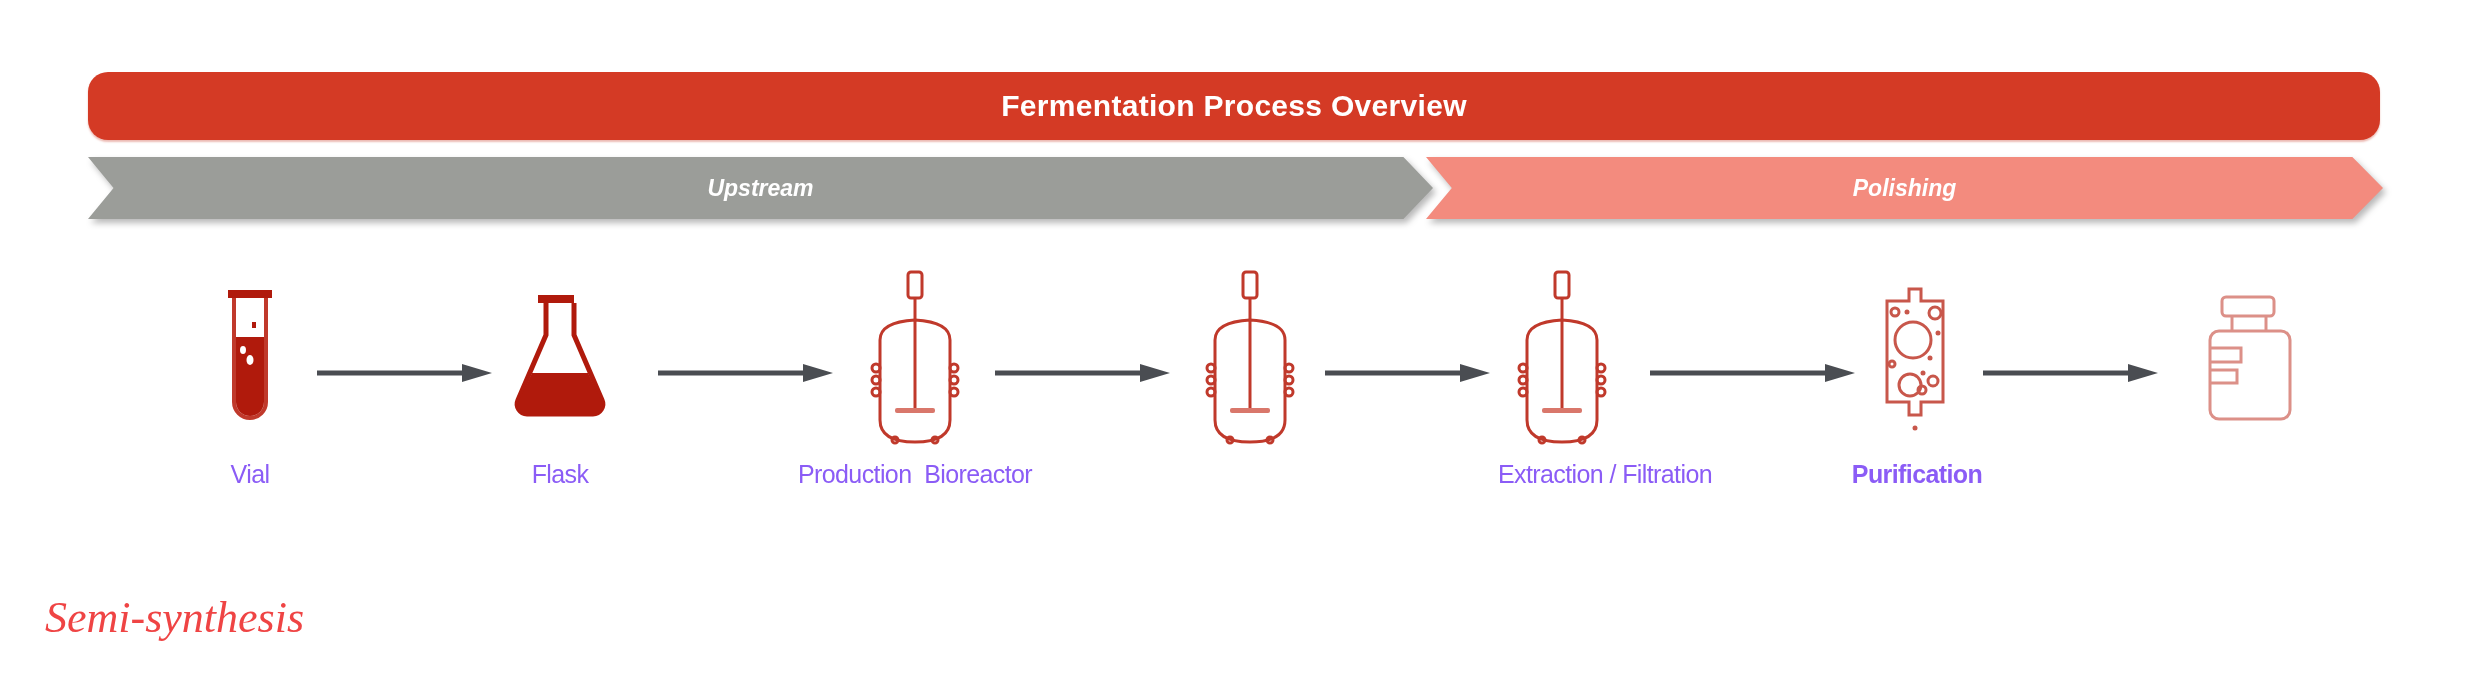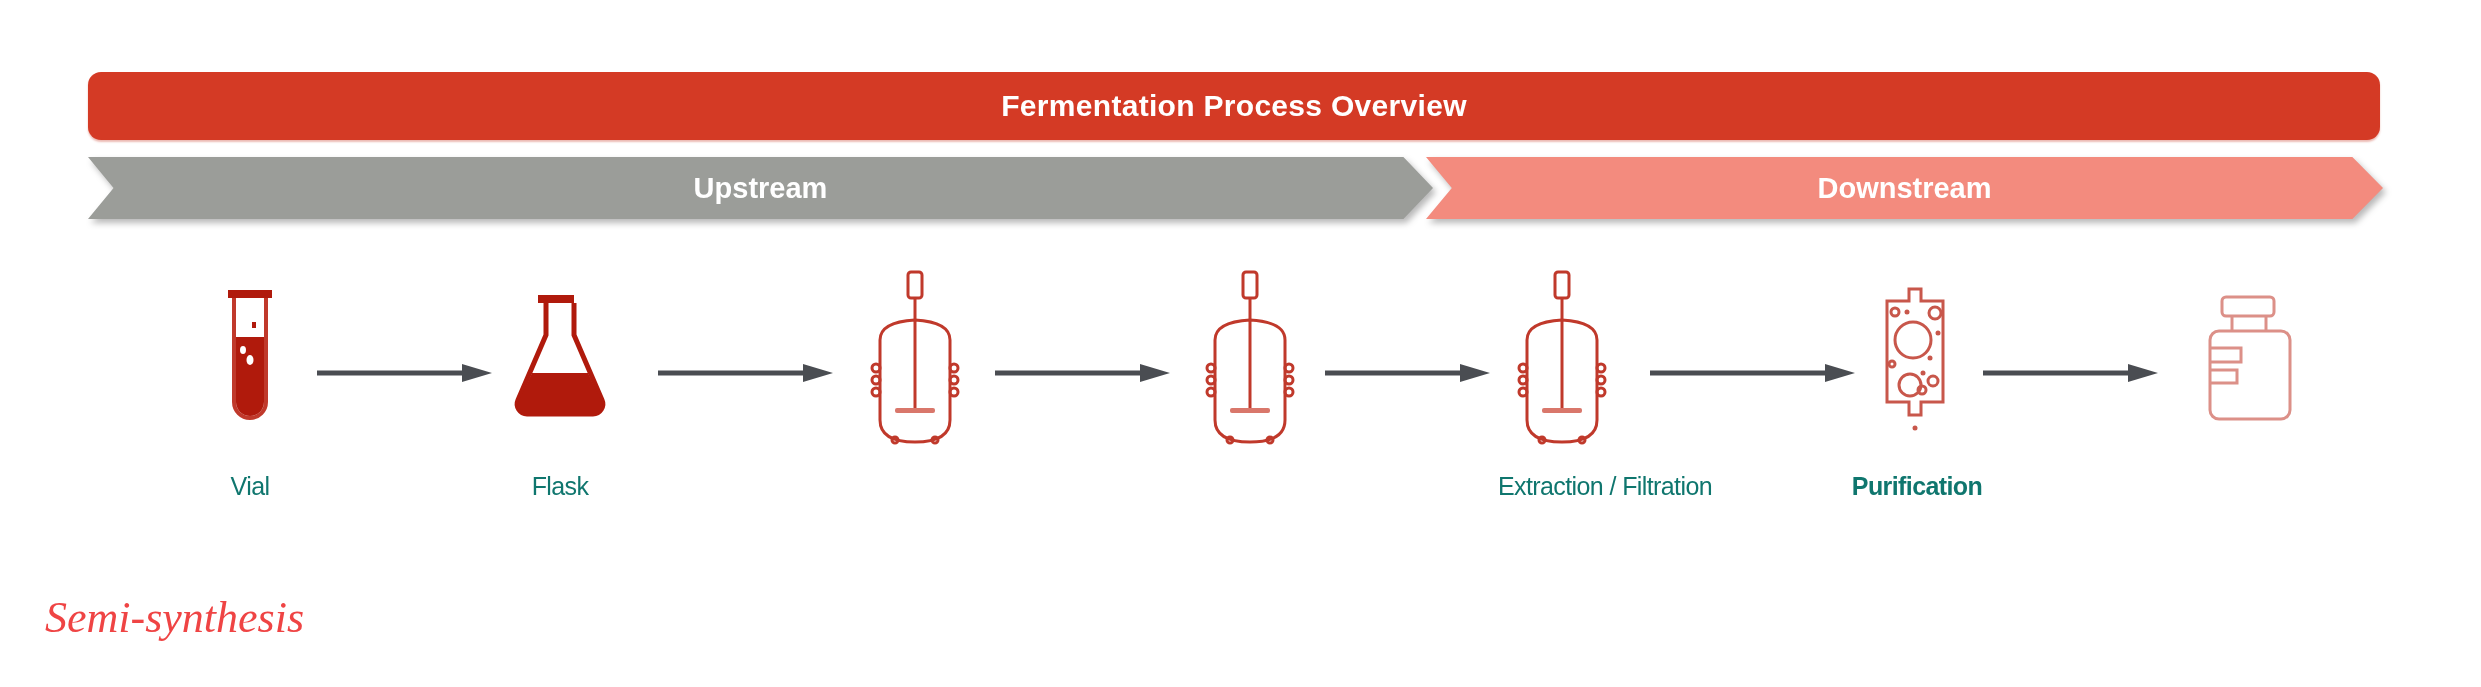--- a/index.html
+++ b/index.html
@@ -1,47 +1,47 @@
 <!DOCTYPE html>
 <html><head>
 <meta charset="utf-8">
 <style>
   html, body { margin:0; padding:0; background:#ffffff; }
   body { width:2481px; height:687px; position:relative; overflow:hidden; font-family:"Liberation Sans", sans-serif; }
-  .banner { position:absolute; left:88px; top:72px; width:2292px; height:68px; background:#d43a25; border-radius:13px;
+  .banner { position:absolute; left:88px; top:72px; width:2292px; height:68px; background:#d43a25; border-radius:20px;
             box-shadow:0 2px 2px rgba(200,60,40,0.35); display:flex; align-items:center; justify-content:center; }
   .banner span { color:#fff; font-weight:bold; font-size:30px; letter-spacing:0.3px; }
   .phase { position:absolute; top:157px; height:62px; display:flex; align-items:center; justify-content:center;
            filter:drop-shadow(3px 4px 3px rgba(0,0,0,0.28)); }
   .phase .shape { position:absolute; inset:0; }
-  .phase span { position:relative; color:#fff; font-weight:bold; font-size:29px; }
+  .phase span { position:relative; color:#fff; font-weight:bold; font-size:23px;font-style:italic; }
   #upstream { left:88px; width:1345px; }
   #upstream .shape { background:#9b9d99; clip-path:polygon(0 0, 97.8% 0, 100% 50%, 97.8% 100%, 0 100%, 1.9% 50%); }
   #downstream { left:1426px; width:957px; }
   #downstream .shape { background:#f38b7e; clip-path:polygon(0 0, 96.8% 0, 100% 50%, 96.8% 100%, 0 100%, 2.7% 50%); }
   .step { position:absolute; top:270px; width:300px; margin-left:-150px; text-align:center; }
   .step .icon { height:180px; display:flex; align-items:center; justify-content:center; }
-  .step .label { margin-top:22px; font-size:25px; color:#0f766e; letter-spacing:-0.6px; }
+  .step .label { margin-top:10px; font-size:25px; color:#8b5cf6; letter-spacing:-0.6px; }
   .arrow { position:absolute; top:364px; height:18px; }
   .caption { position:absolute; left:45px; top:592px; font-family:"Liberation Serif", serif; font-style:italic; font-size:44px; color:#ef4444; }
 </style>
 </head>
 <body>
 
 <div class="banner">
   <span>Fermentation Process Overview</span>
 </div>
 
 <div class="phase" id="upstream">
   <div class="shape"></div>
   <span>Upstream</span>
 </div>
 <div class="phase" id="downstream">
   <div class="shape"></div>
-  <span>Downstream</span>
+  <span>Polishing</span>
 </div>
 
 <div class="step" style="left:250px;">
   <div class="icon">
     <svg width="50" height="140" viewBox="0 0 50 140">
       <rect x="3" y="0" width="44" height="8" fill="#b01a0c"></rect>
       <path d="M9 8 V112 a16 16 0 0 0 32 0 V8" fill="none" stroke="#c0392b" stroke-width="4"></path>
       <path d="M11 47 H39 V112 a14 14 0 0 1 -28 0 Z" fill="#b01a0c"></path>
       <rect x="27" y="32" width="4" height="6" fill="#b01a0c"></rect>
       <ellipse cx="18" cy="60" rx="3" ry="4" fill="#fff"></ellipse>
@@ -74,20 +74,21 @@
           <circle cx="16" cy="122" r="4"></circle>
         <circle cx="94" cy="98" r="4"></circle>
           <circle cx="94" cy="110" r="4"></circle>
           <circle cx="94" cy="122" r="4"></circle>
         <circle cx="35" cy="170" r="3"></circle>
           <circle cx="75" cy="170" r="3"></circle>
       </g>
       <rect x="35" y="138" width="40" height="5" rx="2" fill="#d9776b"></rect>
     </svg>
   </div>
+  <div class="label" style="white-space:pre;">Production  Bioreactor</div>
 </div>
 
 <div class="step" style="left:1250px;">
   <div class="icon">
     <svg width="110" height="180" viewBox="0 0 110 180">
       <g fill="none" stroke="#c0392b" stroke-width="3">
         <rect x="48" y="2" width="14" height="26" rx="3"></rect>
         <line x1="55" y1="28" x2="55" y2="140"></line>
         <path d="M20 70 Q20 52 55 50 Q90 52 90 70 V150 Q90 172 55 172 Q20 172 20 150 Z"></path>
         <circle cx="16" cy="98" r="4"></circle>

